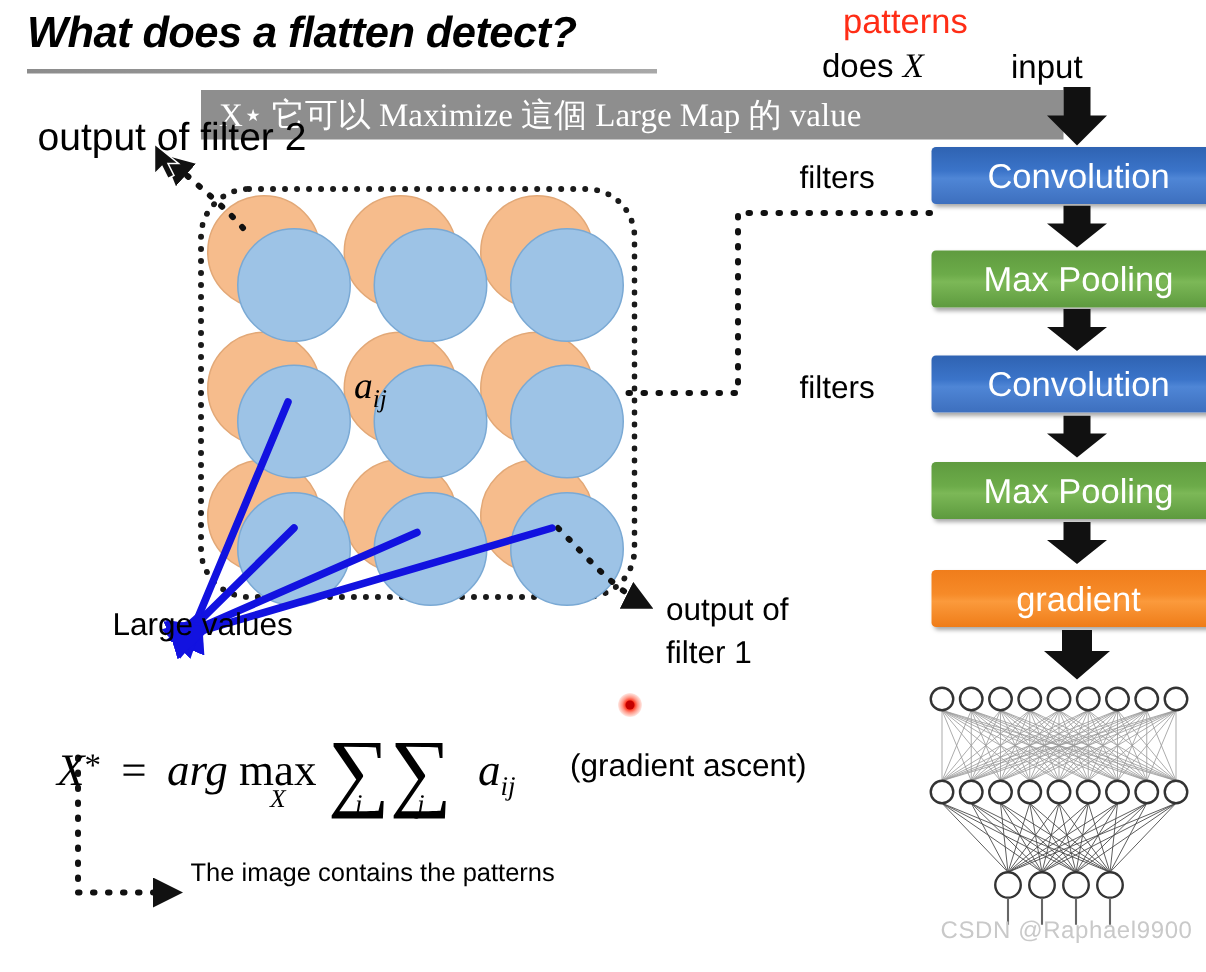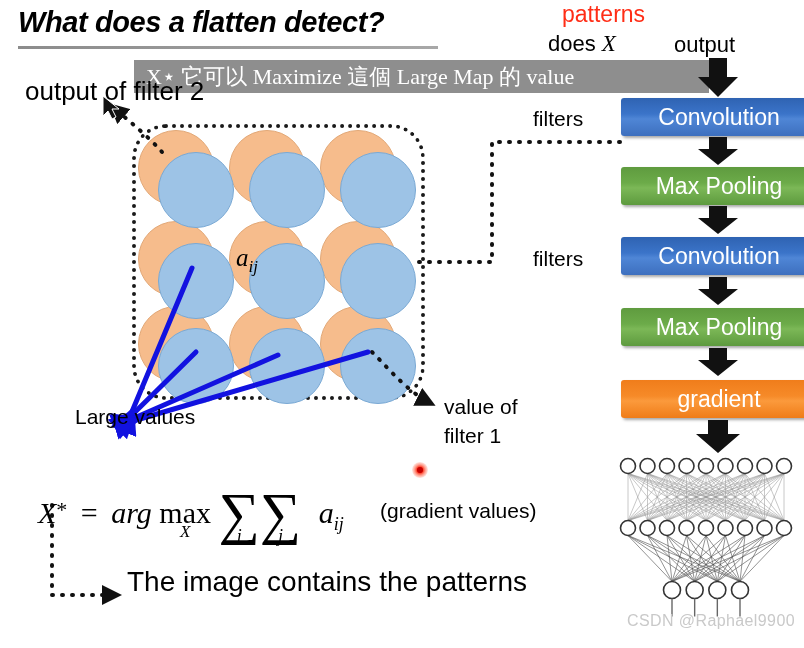--- a/index.html
+++ b/index.html
@@ -25,21 +25,21 @@
   #lbl-out2{left:25px;top:79px;}
   #lbl-unknown{left:562px;top:2px;color:#ff2d16;font-size:23px;}
   #lbl-imagex{left:548px;top:31px;font-size:22px;}
   #lbl-imagex i{font-family:"Liberation Serif",serif;font-style:italic;font-size:23px;}
   #lbl-input{left:674px;top:32px;font-size:22px;}
   #lbl-filters1{left:533px;top:106px;font-size:21px;}
   #lbl-filters2{left:533px;top:246px;font-size:21px;}
   #lbl-large{left:44px;top:404px;font-size:21px;margin-left:31px;}
   #lbl-out1{left:444px;top:392px;font-size:21px;line-height:29px;}
   #lbl-grad{left:380px;top:498px;font-size:21px;}
-  #lbl-bottom{left:127px;top:566px;font-size:28px;line-height:32px;}
+  #lbl-bottom{left:127px;top:566px;font-size:17px;line-height:32px;}
 
   
   #fmap-box{left:132px;top:124px;width:285px;height:268px;
             border:4px dotted #1a1a1a;border-radius:34px;}
   #fmap-inner{left:132px;top:124px;width:285px;height:268px;}
   .circ{position:absolute;border-radius:50%;}
   .circ-o{background:#f6bc8c;border:1px solid #e2a877;}
   .circ-b{background:#9dc3e6;border:1px solid #7aa9d4;}
   #aij{left:236px;top:244px;font-family:"Liberation Serif",serif;
        font-style:italic;font-size:25px;}
@@ -307,21 +307,21 @@
         <circle cx="717.3333333333334" cy="590" r="8.5" fill="#ffffff" stroke="#333" stroke-width="1.6"></circle>
         <line x1="717.3333333333334" y1="598.5" x2="717.3333333333334" y2="616.5" stroke="#666" stroke-width="1.4"></line>
         <circle cx="740" cy="590" r="8.5" fill="#ffffff" stroke="#333" stroke-width="1.6"></circle>
         <line x1="740" y1="598.5" x2="740" y2="616.5" stroke="#666" stroke-width="1.4"></line>
       </g>
   </g>
 </svg>
 
 <div class="abs lbl" id="lbl-unknown">patterns</div>
 <div class="abs lbl" id="lbl-imagex"><span>does </span><i>X</i></div>
-<div class="abs lbl" id="lbl-input">output</div>
+<div class="abs lbl" id="lbl-input">input</div>
 <div class="abs lbl" id="lbl-filters1">filters</div>
 <div class="abs lbl" id="lbl-filters2">filters</div>
 
 <div class="abs arrow" style="left:696px;top:58px;">
   <svg width="44" height="40" viewBox="0 0 44 40">
       <path d="M13,0 L31,0 L31,19 L42,19 L22,39 L2,19 L13,19 Z" fill="#111"></path>
     </svg>
 </div>
 <div class="abs blk blk-conv" style="left:621px;top:98px;">Convolution</div>
 
@@ -354,35 +354,35 @@
 <div class="abs blk blk-flat" style="left:621px;top:380px;">gradient</div>
 
 <div class="abs arrow" style="left:694px;top:420px;">
   <svg width="48" height="34" viewBox="0 0 48 34">
       <path d="M14,0 L34,0 L34,14 L46,14 L24,33 L2,14 L14,14 Z" fill="#111"></path>
     </svg>
 </div>
 
 <div class="abs lbl" id="lbl-large">Large values</div>
 <div class="abs lbl" id="lbl-out1">
-  <div>value of</div>
+  <div>output of</div>
   <div>filter 1</div>
 </div>
 
 <div class="abs" id="formula">
   <span class="it">X</span><span style="font-size:22px;vertical-align:6px;">*</span>
   <span style="margin:0 6px;">=</span>
   <span class="it">arg</span>
   <span class="argmax"><span>max</span><span class="sub-under">X</span></span>
   <span class="sigwrap"><span class="sig">∑</span><span class="sig-sub">i</span></span><span class="sigwrap"><span class="sig">∑</span><span class="sig-sub">j</span></span>
   <span class="it" style="margin-left:10px;">a</span><sub class="it" style="font-size:18px;">ij</sub>
 </div>
 
 <div class="abs" id="laser"></div>
 <div class="abs" id="laser-core"></div>
 
-<div class="abs lbl" id="lbl-grad">(gradient values)</div>
+<div class="abs lbl" id="lbl-grad">(gradient ascent)</div>
 
 <div class="abs lbl" id="lbl-bottom">
   <div>The image contains the patterns</div>
 </div>
 
 <div class="abs" id="watermark">CSDN @Raphael9900</div>
 
 </body></html>

